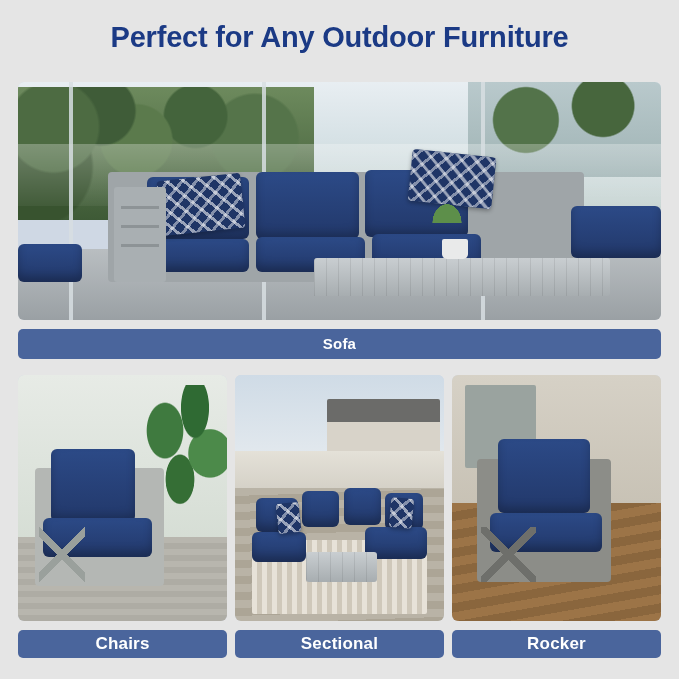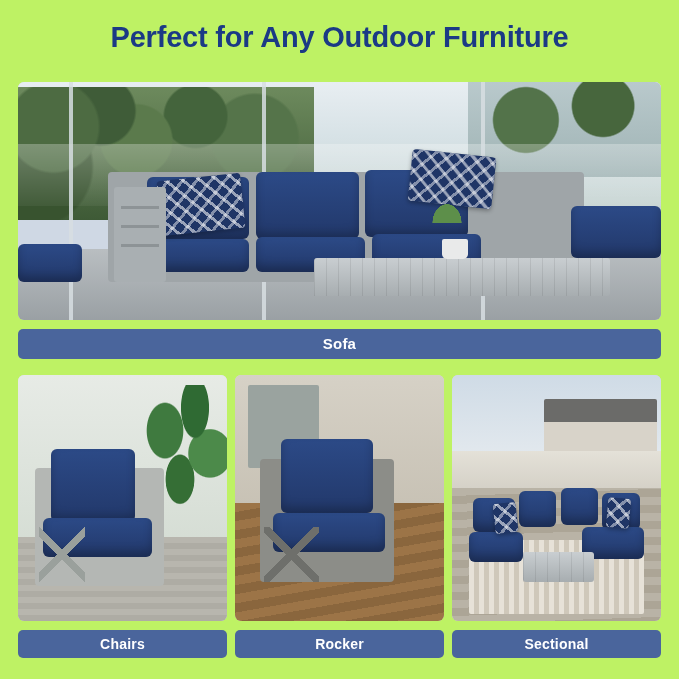--- a/index.html
+++ b/index.html
@@ -10,21 +10,21 @@
     width: 679px;
     height: 679px;
     background: #ffffff;
     font-family: "Liberation Sans", sans-serif;
     overflow: hidden;
   }
   .page {
     position: relative;
     width: 679px;
     height: 679px;
-    background: #bef264;
+    background: #e5e5e5;
     box-sizing: border-box;
     padding: 0;
   }
   .headline {
     text-align: center;
     font-size: 29px;
     font-weight: bold;
     color: #1b3a85;
     letter-spacing: -0.2px;
     padding-top: 22px;
@@ -71,21 +71,21 @@
     margin: 12px 18px 0 18px;
   }
   .cell {
     width: 209px;
   }
   .cell .photo {
     width: 209px;
     height: 246px;
   }
   .cell .label-bar {
-    font-size: 14px;
+    font-size: 17px;
     height: 28px;
   }
 
   
   .abs { position: absolute; }
 
   
   .h-sky   { left:0; top:0; width:100%; height:58%;
              background:linear-gradient(180deg,#e8eef2 0%,#d7e2e6 40%,#c4d2cf 100%); }
   .h-trees { left:0; top:2%; width:46%; height:56%;
@@ -215,47 +215,47 @@
         <div class="cushion" style="left:12%;top:58%;width:52%;height:16%;"></div>
         <div class="abs" style="left:10%;top:62%;width:22%;height:22%;background:
              linear-gradient(45deg,transparent 45%, #9aa09c 45% 55%, transparent 55%),
              linear-gradient(-45deg,transparent 45%, #9aa09c 45% 55%, transparent 55%);"></div>
       </div>
       <div class="label-bar">Chairs</div>
     </div>
 
     <div class="cell">
       <div class="photo">
-        <div class="abs r-wall"></div>
-        <div class="abs" style="left:6%;top:4%;width:34%;height:34%;background:#9aa39f;border-radius:2px;"></div>
-        <div class="abs r-floor"></div>
-        <div class="abs" style="left:12%;top:34%;width:64%;height:50%;background:#8c8d88;border-radius:4px;"></div>
-        <div class="cushion" style="left:22%;top:26%;width:44%;height:30%;"></div>
-        <div class="cushion" style="left:18%;top:56%;width:54%;height:16%;"></div>
-        <div class="abs" style="left:14%;top:62%;width:26%;height:22%;background:
-             linear-gradient(45deg,transparent 45%, #6e6f6b 45% 55%, transparent 55%),
-             linear-gradient(-45deg,transparent 45%, #6e6f6b 45% 55%, transparent 55%);"></div>
-      </div>
-      <div class="label-bar">Rocker</div>
-    </div>
-
-    <div class="cell">
-      <div class="photo">
         <div class="abs s-sky"></div>
         <div class="abs s-house"></div>
         <div class="abs s-wall"></div>
         <div class="abs s-floor"></div>
         <div class="abs rug"></div>
         <div class="cushion" style="left:10%;top:50%;width:20%;height:14%;"></div>
         <div class="cushion" style="left:32%;top:47%;width:18%;height:15%;"></div>
         <div class="cushion" style="left:52%;top:46%;width:18%;height:15%;"></div>
         <div class="cushion" style="left:72%;top:48%;width:18%;height:15%;"></div>
         <div class="cushion" style="left:8%;top:64%;width:26%;height:12%;"></div>
         <div class="cushion" style="left:62%;top:62%;width:30%;height:13%;"></div>
         <div class="pillow" style="left:20%;top:52%;width:11%;height:12%;"></div>
         <div class="pillow" style="left:74%;top:50%;width:11%;height:12%;transform:rotate(5deg);"></div>
         <div class="table" style="left:34%;top:72%;width:34%;height:12%;"></div>
       </div>
       <div class="label-bar">Sectional</div>
     </div>
 
+    <div class="cell">
+      <div class="photo">
+        <div class="abs r-wall"></div>
+        <div class="abs" style="left:6%;top:4%;width:34%;height:34%;background:#9aa39f;border-radius:2px;"></div>
+        <div class="abs r-floor"></div>
+        <div class="abs" style="left:12%;top:34%;width:64%;height:50%;background:#8c8d88;border-radius:4px;"></div>
+        <div class="cushion" style="left:22%;top:26%;width:44%;height:30%;"></div>
+        <div class="cushion" style="left:18%;top:56%;width:54%;height:16%;"></div>
+        <div class="abs" style="left:14%;top:62%;width:26%;height:22%;background:
+             linear-gradient(45deg,transparent 45%, #6e6f6b 45% 55%, transparent 55%),
+             linear-gradient(-45deg,transparent 45%, #6e6f6b 45% 55%, transparent 55%);"></div>
+      </div>
+      <div class="label-bar">Rocker</div>
+    </div>
+
   </div>
 </div>
 
 </body></html>

